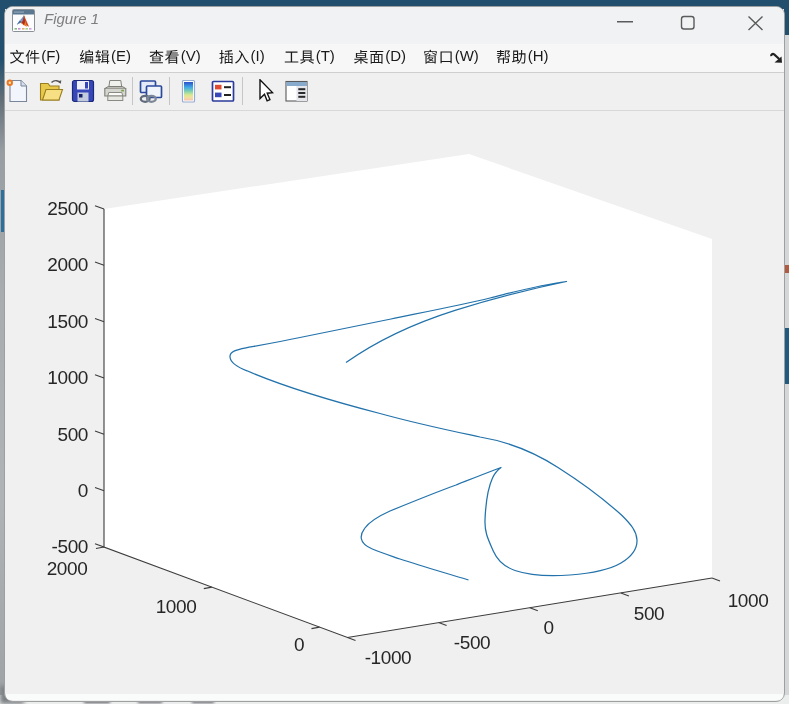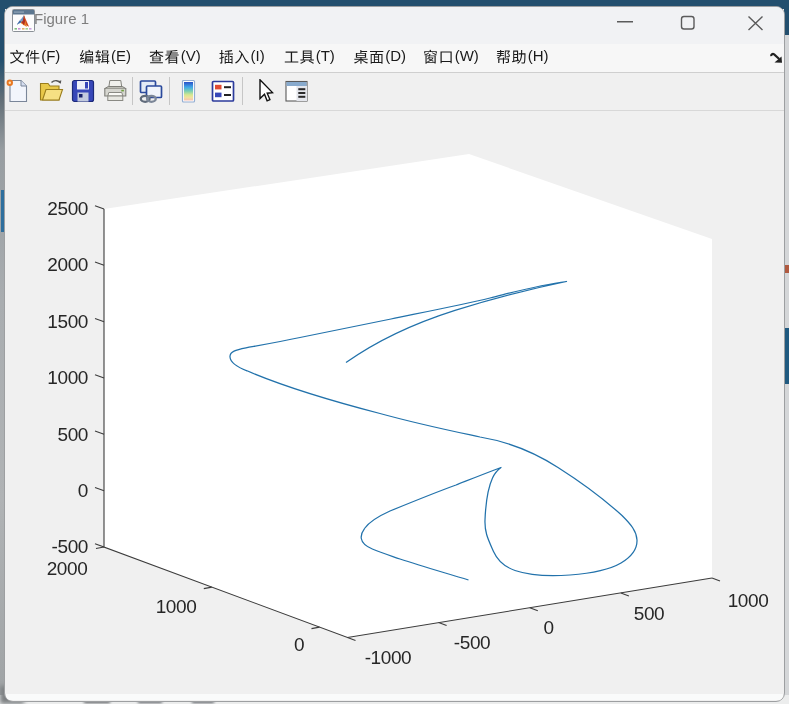--- a/index.html
+++ b/index.html
@@ -35,21 +35,21 @@
   <polygon points="12,6.2 14.8,17.9 8.6,13.9" fill="#e8822a"></polygon>
   <polygon points="12,6.2 13.2,12 12,16.5 9.8,13.2" fill="#b03020"></polygon>
   <polygon points="9.2,13.6 4.6,15.8 7.6,11.4 9.6,11.8" fill="#3f6da8"></polygon>
   <polygon points="9.6,11.8 7.6,11.4 9.6,9.4 12,6.2 10.6,12.4" fill="#6c97c8"></polygon>
   <rect x="2.5" y="19" width="2.5" height="1.6" fill="#7fbf7f"></rect>
   <rect x="6" y="19" width="2.5" height="1.6" fill="#c98fd4"></rect>
   <rect x="10" y="19" width="2.5" height="1.6" fill="#e0b070"></rect>
   <rect x="13.5" y="19" width="2.5" height="1.6" fill="#9fd48f"></rect>
   <rect x="17" y="19" width="2.5" height="1.6" fill="#caa0e0"></rect>
 </svg>
-<div class="abs" style="left:29px;top:3px;font-size:15px;color:#7e7e7e;">Figure 1</div>
+<div class="abs" style="left:39px;top:3px;font-size:15px;color:#7e7e7e;font-style:italic;">Figure 1</div>
 <svg class="abs" style="left:595px;top:1px;" width="184" height="36" viewBox="0 0 184 36">
   <line x1="17" y1="13.7" x2="33" y2="13.7" stroke="#5b5b5b" stroke-width="1.6"></line>
   <rect x="81.5" y="8.5" width="12.5" height="12.5" rx="2.5" fill="none" stroke="#5b5b5b" stroke-width="1.4"></rect>
   <path d="M148.5 8.5 L162.5 22 M162.5 8.5 L148.5 22" stroke="#5b5b5b" stroke-width="1.4" fill="none"></path>
 </svg>
 <div class="abs" style="left:0px;top:37px;width:779px;height:28px;background:#f7f7f7;border-bottom:1px solid #cfcfcf;"></div>
 <div class="abs" style="left:0px;top:66px;width:779px;height:37px;background:#f0f0f0;border-bottom:1px solid #d8d8d8;"></div>
 <div class="abs" style="left:127px;top:70px;width:1px;height:28px;background:#c6c6c6;"></div>
 <div class="abs" style="left:164px;top:70px;width:1px;height:28px;background:#c6c6c6;"></div>
 <div class="abs" style="left:237px;top:70px;width:1px;height:28px;background:#c6c6c6;"></div>

